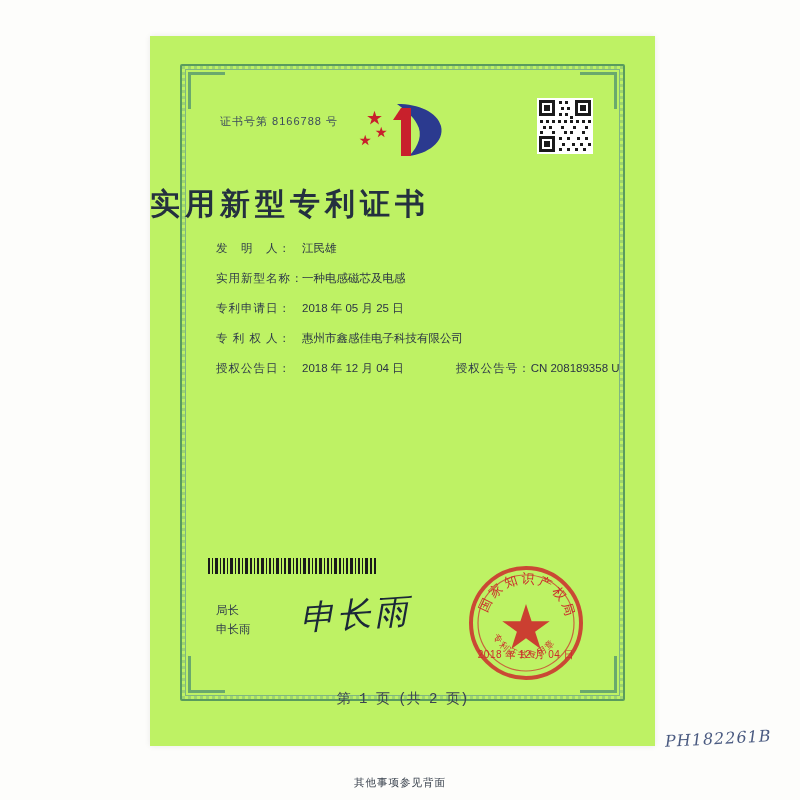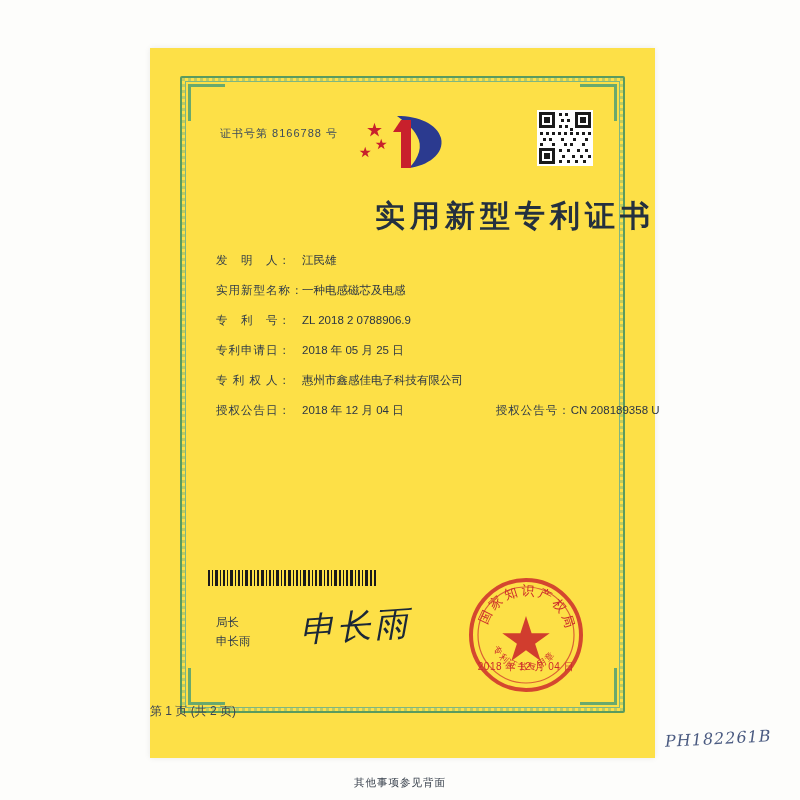--- a/index.html
+++ b/index.html
@@ -16,24 +16,24 @@
     width: 800px;
     height: 800px;
     background: #fdfdfb;
     overflow: hidden;
   }
 
   
   .sheet {
     position: absolute;
     left: 150px;
-    top: 48px;
+    top: 36px;
     width: 505px;
     height: 710px;
-    background: #fde047;
+    background: #bef264;
     box-shadow: 0 0 6px rgba(0,0,0,0.08);
   }
 
   
   .frame-outer {
     position: absolute;
     left: 30px;
     top: 28px;
     right: 30px;
     bottom: 45px;
@@ -99,21 +99,21 @@
     width: 56px;
     height: 56px;
   }
 
   
   .title {
     position: absolute;
     left: 0;
     right: 0;
     top: 148px;
-    text-align: right;
+    text-align: left;
     font-size: 30px;
     font-weight: bold;
     letter-spacing: 5px;
     color: #24303f;
     font-family: "DejaVu Sans", sans-serif;
   }
 
   
   .fields {
     position: absolute;
@@ -133,21 +133,21 @@
     width: 86px;
     letter-spacing: 1px;
     color: #2f3b4a;
   }
   .field-value {
     display: inline-block;
     color: #2b3544;
   }
   .field-inline-label {
     display: inline-block;
-    margin-left: 92px;
+    margin-left: 52px;
     letter-spacing: 1px;
   }
 
   
   .paragraphs {
     position: absolute;
     left: 72px;
     right: 62px;
     top: 400px;
     font-size: 10.5px;
@@ -208,23 +208,24 @@
     color: #cc2b2b;
     letter-spacing: 0.5px;
   }
 
   
   .page-no {
     position: absolute;
     left: 0;
     right: 0;
     bottom: 38px;
-    text-align: left;
-    font-size: 12px;
+    text-align: center;
+    font-size: 14px;
     color: #3b4452;
+    font-family: Liberation Mono, monospace;
   }
   .footnote {
     position: absolute;
     left: 0;
     right: 0;
     bottom: 10px;
     text-align: center;
     font-size: 10.5px;
     color: #333c48;
     letter-spacing: 1px;
@@ -329,23 +330,20 @@
     <div class="title">实用新型专利证书</div>
 
     <div class="fields">
       <div class="field-row">
         <span class="field-label">发　明　人：</span><span class="field-value">江民雄</span>
       </div>
       <div class="field-row">
         <span class="field-label">实用新型名称：</span><span class="field-value">一种电感磁芯及电感</span>
       </div>
       <div class="field-row">
-        <span class="field-label">专　利　号：</span><span class="field-value">ZL 2018 2 0788906.9</span>
-      </div>
-      <div class="field-row">
         <span class="field-label">专利申请日：</span><span class="field-value">2018 年 05 月 25 日</span>
       </div>
       <div class="field-row">
         <span class="field-label">专 利 权 人：</span><span class="field-value">惠州市鑫感佳电子科技有限公司</span>
       </div>
       <div class="field-row">
         <span class="field-label">授权公告日：</span><span class="field-value">2018 年 12 月 04 日</span><span class="field-inline-label">授权公告号：</span><span class="field-value">CN 208189358 U</span>
       </div>
     </div>
 

